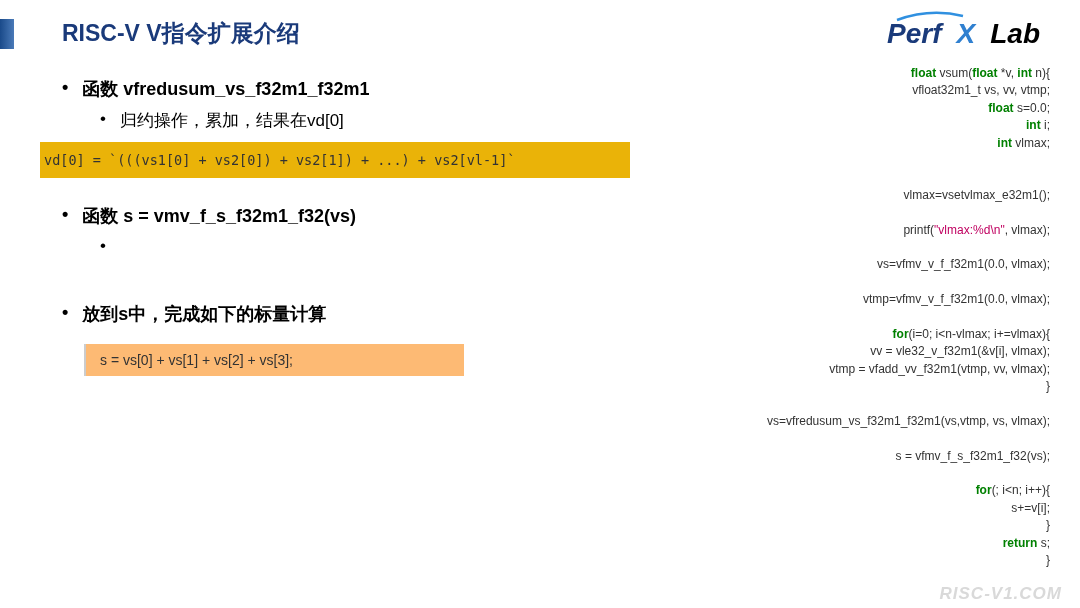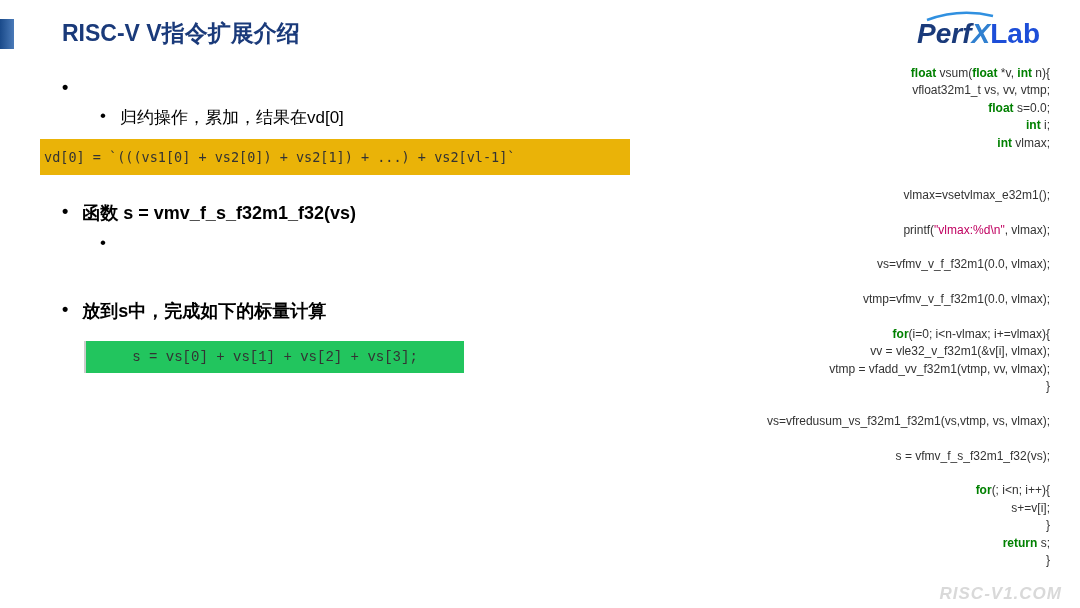--- a/index.html
+++ b/index.html
@@ -1,34 +1,34 @@
 <!DOCTYPE html>
 <html><head>
 <meta charset="utf-8">
 <style>
 * { margin: 0; padding: 0; box-sizing: border-box; }
 body { width: 1080px; height: 608px; background: #fff; font-family: "Microsoft YaHei", Arial, sans-serif; position: relative; overflow: hidden; }
 .header { display: flex; align-items: flex-start; justify-content: space-between; padding: 18px 40px 0 0; }
 .title-wrap { display: flex; align-items: center; }
 .blue-bar { width: 14px; height: 30px; background: linear-gradient(to right, #1a4a8a, #4a7ab8); }
 .title { font-size: 23px; font-weight: bold; color: #1a3a7a; margin-left: 48px; }
-.logo { display: flex; align-items: baseline; font-size: 28px; font-weight: bold; }
+.logo { display: flex; align-items: baseline; font-size: 28px; font-weight: bold; gap: 15px; }
 .logo-perf { color: #1a3a7a; font-style: italic; }
 .logo-x { color: #3080d0; font-style: italic; position: relative; }
-.logo-lab { color: #1d4ed8; }
+.logo-lab { color: #000000; font-style: italic; }
 .logo-swoosh { position: absolute; top: -8px; left: 8px; width: 70px; height: 12px; }
 .content { display: flex; padding: 15px 30px 0 62px; }
 .left { width: 580px; }
 .right { width: 400px; margin-left: 20px; }
 .bullet-1 { font-size: 18px; font-weight: bold; margin: 12px 0 8px 0; display: flex; }
 .bullet-1 .dot { margin-right: 14px; }
 .bullet-2 { font-size: 17px; margin: 4px 0 10px 38px; display: flex; }
 .bullet-2 .dot { margin-right: 14px; }
 .code-box-1 { background: #eab308; padding: 10px 4px; font-family: Consolas, monospace; font-size: 13.5px; color: #333; margin: 10px 0 26px -22px; width: 590px; }
-.code-box-2 { border-left: 2px solid #ccc; padding: 8px 14px; font-family: Liberation Mono, monospace; font-size: 14px; color: #333; margin: 18px 0 0 22px; width: 380px; background: #22c55e; text-align: center; }
+.code-box-2 { border-left: 2px solid #ccc; padding: 8px 14px; font-family: Liberation Sans, sans-serif; font-size: 14px; color: #333; margin: 18px 0 0 22px; width: 380px; background: #fdba74; }
 .code-right { font-family: Liberation Sans, sans-serif; font-size: 12px; line-height: 1.45; white-space: pre; color: #333; text-align: right; }
 .kw { color: #008000; font-weight: bold; }
 .str { color: #c00060; }
 .num { color: #333; }
 .watermark { position: absolute; bottom: 4px; right: 18px; color: rgba(180,180,180,0.5); font-size: 17px; font-weight: bold; letter-spacing: 1px; font-style: italic; }
 .section-gap { height: 24px; }
 </style>
 </head>
 <body>
 
@@ -44,20 +44,21 @@
     <span class="logo-perf">Perf</span>
       <span class="logo-x">X</span>
       <span class="logo-lab">Lab</span>
   </div>
 </div>
 
 <div class="content">
   <div class="left">
     <div class="bullet-1">
         <span class="dot">•</span>
+        <span>函数 vfredusum_vs_f32m1_f32m1</span>
       </div>
     <div class="bullet-2">
         <span class="dot">•</span>
         <span>归约操作，累加，结果在vd[0]</span>
       </div>
 
     <div class="code-box-1"><span>vd[0] = `(((vs1[0] + vs2[0]) + vs2[1]) + ...) + vs2[vl-1]`</span></div>
 
     <div class="bullet-1">
         <span class="dot">•</span>

